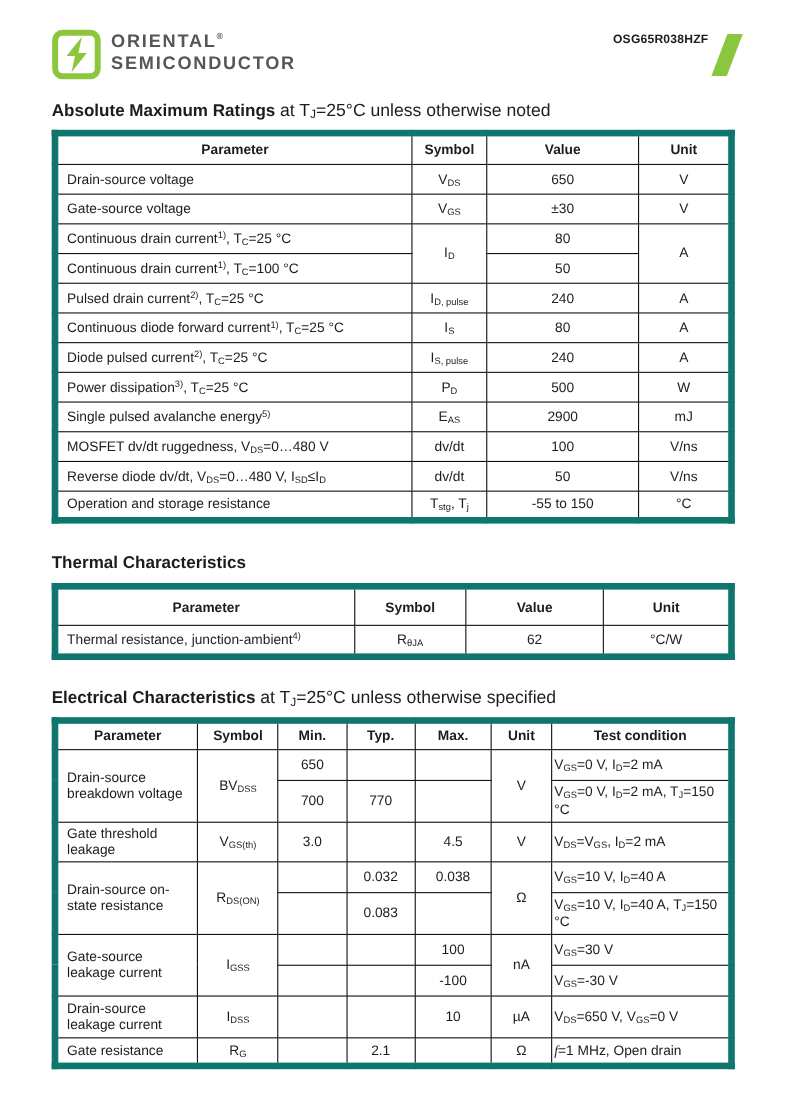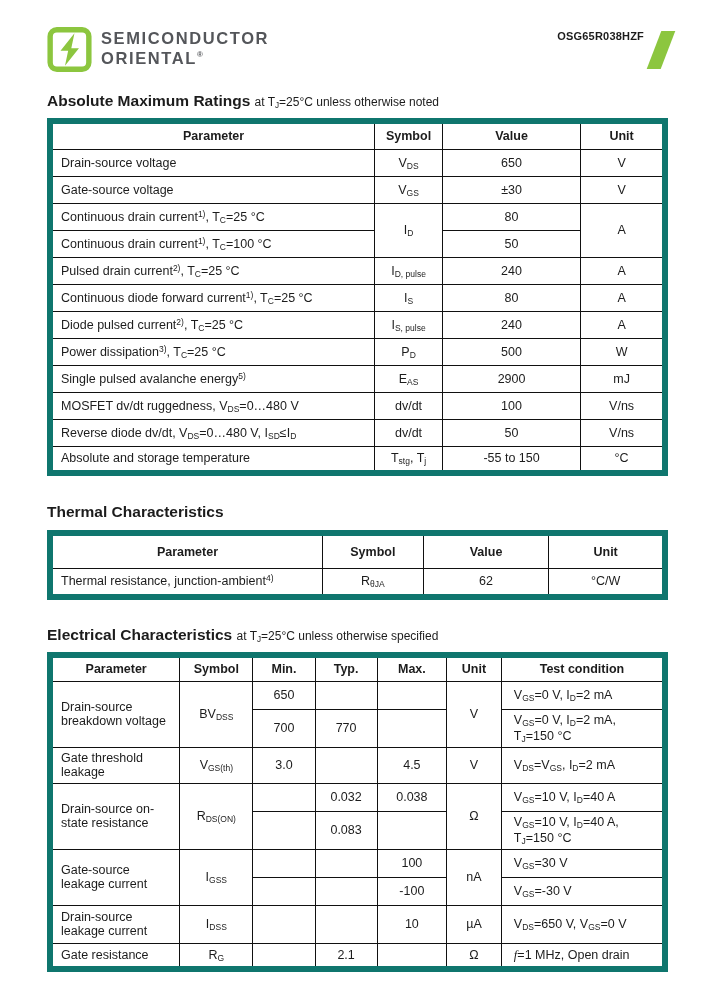--- a/index.html
+++ b/index.html
@@ -26,53 +26,53 @@
   }
   .logo-text .reg{ font-size:8px; vertical-align:0.9em; letter-spacing:0; }
   .title-block{ display:flex; align-items:flex-start; gap:10px; }
   .title-text{ text-align:right; margin-top:4px; }
   .part-number{ font-size:11px; font-weight:bold; letter-spacing:0.2px; }
   .part-subtitle{ font-size:12.5px; margin-top:4px; }
   .slash{ width:14px; height:38px; background:var(--green); transform:skewX(-21deg); margin-top:5px; }
 
   
   .section-heading{ font-size:15.5px; font-weight:bold; }
-  .section-heading .note{ font-size:12px; font-weight:normal; }
+  .section-heading .note{ font-size:16px; font-weight:normal; }
   .m-abs{ margin:19px 0 8px 0; }
   .m-thermal{ margin:27px 0 9px 0; }
   .m-elec{ margin:26px 0 8px 0; }
 
   
   table{ border-collapse:collapse; width:621px; table-layout:fixed; border:6px solid #0f766e; }
   td,th{ border:1.4px solid #111; font-size:12.5px; padding:2px 4px; overflow:hidden; }
   th{ text-align:center; font-weight:bold; }
   td.p{ text-align:left; padding-left:8px; }
   td.c{ text-align:center; }
-  td.cond{ text-align:left; padding-left:12px; line-height:1.3; }
+  td.cond{ text-align:left; padding-left:2px; line-height:1.3; }
 
   .t1 tr{ height:27px; } .t1 tr.hr{ height:28px; }
   .t2 tr{ height:29px; } .t2 tr.hr{ height:35px; }
   .t3 tr.hr{ height:26px; }
   .t3 tr.h26{ height:26px; } .t3 tr.h28{ height:28px; }
   .t3 tr.h36{ height:36px; } .t3 tr.h38{ height:38px; }
 </style>
 </head>
 <body>
 
 <div class="page-header">
   <div class="logo">
     <span class="logo-icon">
       <svg width="45" height="47" viewBox="0 0 100 104">
         <rect x="7" y="8" width="86" height="88" rx="15" fill="none" stroke="#8CC63F" stroke-width="12" class="js-green-stroke"></rect>
         <polygon points="61,16 30,55 47,55 40,88 71,49 54,49" fill="#8CC63F" class="js-green-fill"></polygon>
       </svg>
     </span>
     <div class="logo-text">
+      <div><span>ORIENTAL</span><span class="reg">®</span></div>
       <div>SEMICONDUCTOR</div>
-      <div><span>ORIENTAL</span><span class="reg">®</span></div>
     </div>
   </div>
   <div class="title-block">
     <div class="title-text">
       <div class="part-number">OSG65R038HZF</div>
     </div>
     <div class="slash"></div>
   </div>
 </div>
 
@@ -152,21 +152,21 @@
     <td class="c">100</td>
     <td class="c">V/ns</td>
   </tr>
   <tr>
     <td class="p">Reverse diode dv/dt, V<sub>DS</sub>=0…480 V, I<sub>SD</sub>≤I<sub>D</sub></td>
     <td class="c">dv/dt</td>
     <td class="c">50</td>
     <td class="c">V/ns</td>
   </tr>
   <tr>
-    <td class="p">Absolute and storage temperature</td>
+    <td class="p">Operation and storage resistance</td>
     <td class="c">T<sub>stg</sub>, T<sub>j</sub></td>
     <td class="c">-55 to 150</td>
     <td class="c">°C</td>
   </tr>
 </tbody>
   </table>
 
 <div class="section-heading m-thermal">
   <span>Thermal Characteristics</span>
 </div>

